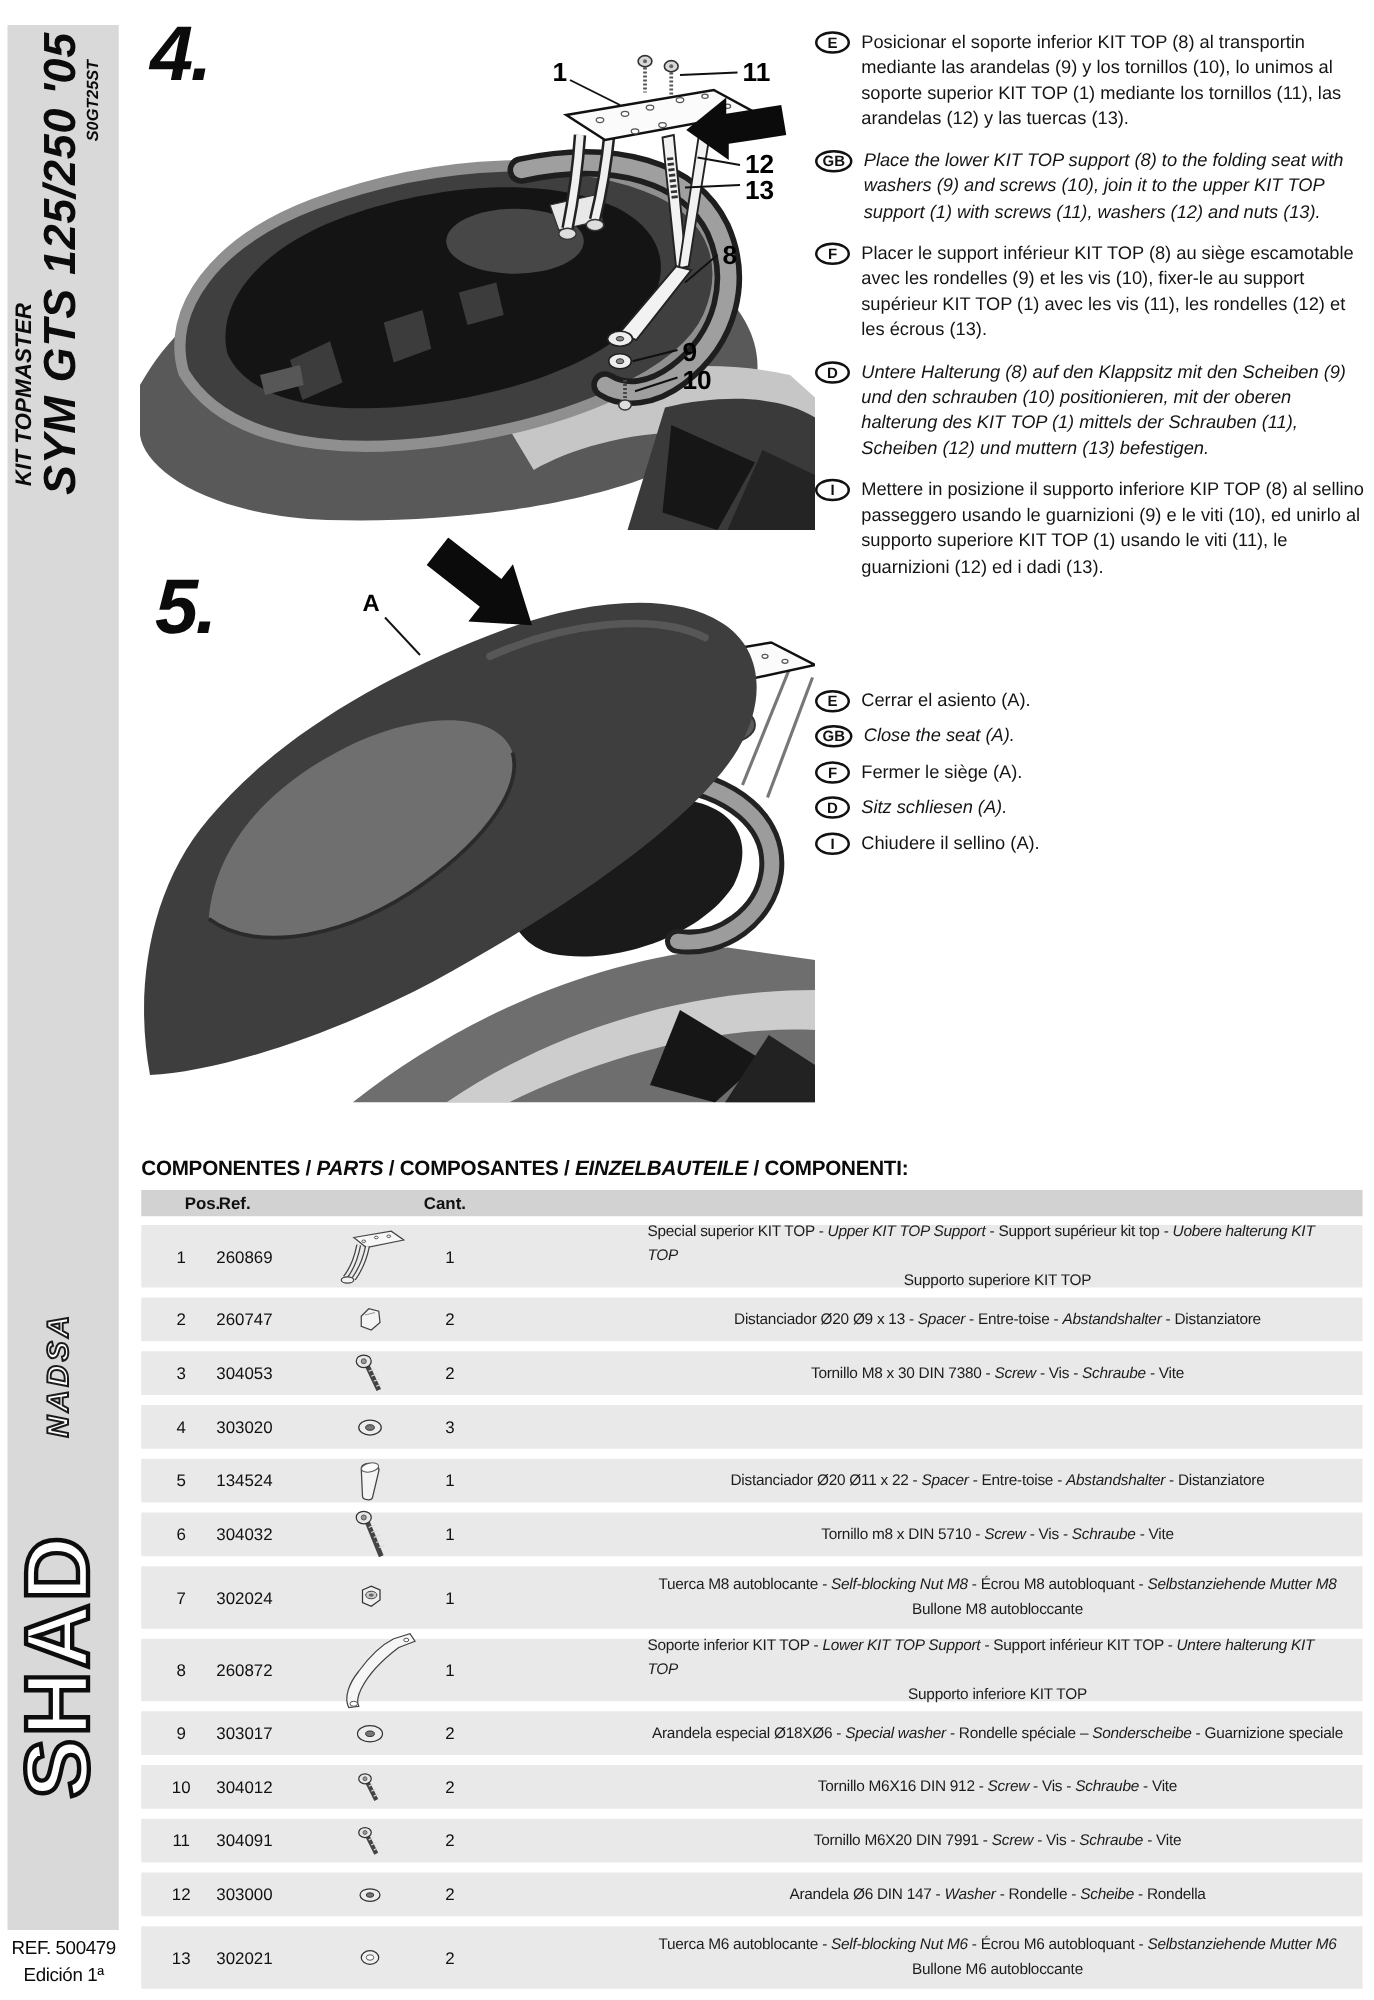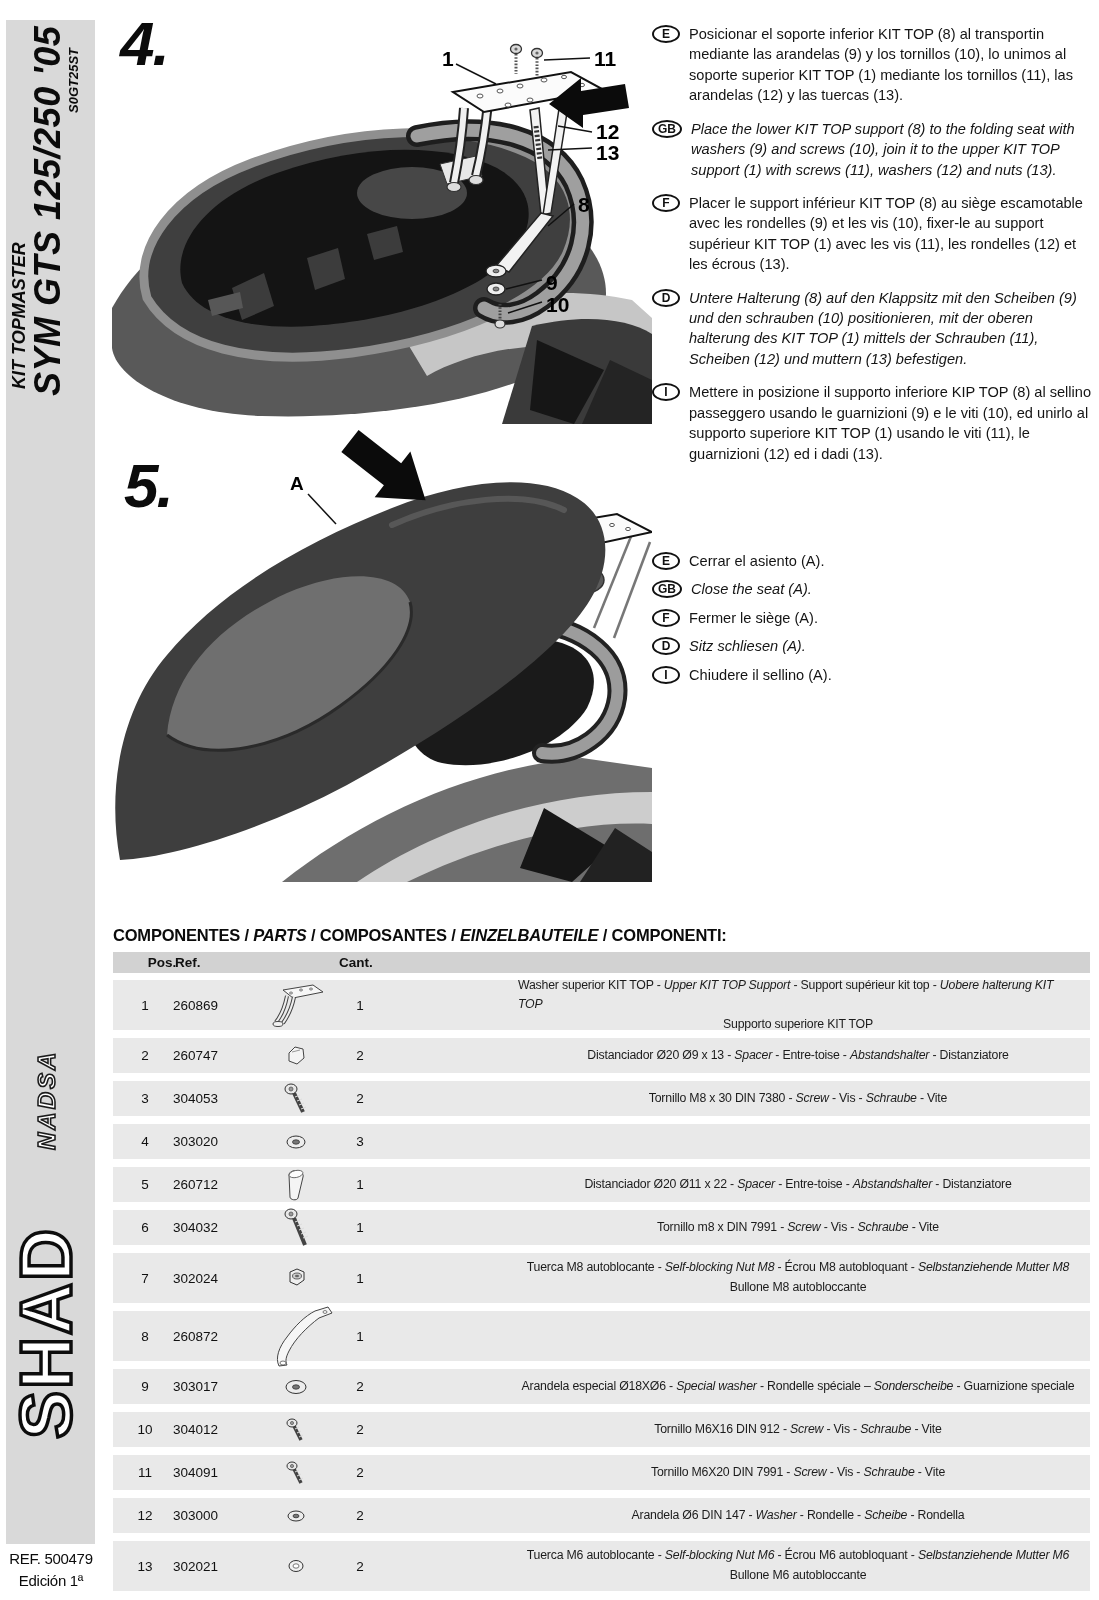--- a/index.html
+++ b/index.html
@@ -294,21 +294,21 @@
               <ellipse cx="44" cy="7" rx="1.5" ry="1" fill="#fff" stroke="#555" stroke-width="0.8"></ellipse>
               <path d="M20,14 C18,24 14,34 9,40" stroke="#444" stroke-width="4" fill="none"></path>
               <path d="M20,14 C18,24 14,34 9,40" stroke="#eee" stroke-width="2" fill="none"></path>
               <path d="M27,15 C25,25 21,34 16,41" stroke="#444" stroke-width="4" fill="none"></path>
               <path d="M27,15 C25,25 21,34 16,41" stroke="#eee" stroke-width="2" fill="none"></path>
               <ellipse cx="11" cy="42" rx="5" ry="2.5" fill="#f2f2f2" stroke="#444"></ellipse>
             </svg>
           </span>
     <span class="c-cant">1</span>
     <span class="c-desc">
-            <div><span>Washer superior KIT TOP - </span><span style="font-style: italic;">Upper KIT TOP Support</span><span> - Support supérieur kit top - </span><span style="font-style: italic;">Uobere halterung KIT TOP</span></div>
+            <div><span>Special superior KIT TOP - </span><span style="font-style: italic;">Upper KIT TOP Support</span><span> - Support supérieur kit top - </span><span style="font-style: italic;">Uobere halterung KIT TOP</span></div>
             <div><span>Supporto superiore KIT TOP</span></div>
           </span>
   </div>
 
   <div class="part-row">
     <span class="c-pos">2</span>
     <span class="c-ref">260747</span>
     <span class="c-icon">
             <svg width="26" height="26" viewBox="0 0 26 26">
               <polygon points="6,10 12,4 20,6 21,15 14,21 6,18" fill="#f4f4f4" stroke="#444"></polygon>
@@ -345,21 +345,21 @@
             <svg width="26" height="20" viewBox="0 0 26 20">
               <ellipse cx="13" cy="10" rx="9" ry="6" fill="#ededed" stroke="#333"></ellipse>
               <ellipse cx="13" cy="10" rx="3.5" ry="2.2" fill="#777" stroke="#333" stroke-width="0.8"></ellipse>
             </svg>
           </span>
     <span class="c-cant">3</span>
   </div>
 
   <div class="part-row">
     <span class="c-pos">5</span>
-    <span class="c-ref">260712</span>
+    <span class="c-ref">134524</span>
     <span class="c-icon">
             <svg width="26" height="36" viewBox="0 0 26 36">
               <path d="M6,8 C6,5 10,3 14,4 C18,5 21,7 20,10 L15,31 C14,34 7,33 7,30 Z" fill="#f4f4f4" stroke="#444"></path>
               <ellipse cx="13" cy="7" rx="7" ry="3.5" transform="rotate(-12 13 7)" fill="#fdfdfd" stroke="#555" stroke-width="0.8"></ellipse>
             </svg>
           </span>
     <span class="c-cant">1</span>
     <span class="c-desc">
             <div><span>Distanciador Ø20 Ø11 x 22 - </span><span style="font-style: italic;">Spacer</span><span> - Entre-toise - </span><span style="font-style: italic;">Abstandshalter</span><span> - Distanziatore</span></div>
           </span>
@@ -371,21 +371,21 @@
     <span class="c-icon">
             <svg width="30" height="46" viewBox="0 0 30 46">
               <path d="M13,13 L24,40" stroke="#444" stroke-width="4"></path>
               <path d="M14,17 l5,-2 M16,21 l5,-2 M18,25 l5,-2 M20,29 l5,-2 M22,33 l5,-2" stroke="#ddd" stroke-width="1"></path>
               <ellipse cx="10" cy="9" rx="6" ry="5" fill="#e8e8e8" stroke="#333"></ellipse>
               <circle cx="10" cy="9" r="2" fill="#999" stroke="#555" stroke-width="0.8"></circle>
             </svg>
           </span>
     <span class="c-cant">1</span>
     <span class="c-desc">
-            <div><span>Tornillo m8 x  DIN 7991 - </span><span style="font-style: italic;">Screw</span><span> - Vis - </span><span style="font-style: italic;">Schraube</span><span> - Vite</span></div>
+            <div><span>Tornillo m8 x  DIN 5710 - </span><span style="font-style: italic;">Screw</span><span> - Vis - </span><span style="font-style: italic;">Schraube</span><span> - Vite</span></div>
           </span>
   </div>
 
   <div class="part-row tall">
     <span class="c-pos">7</span>
     <span class="c-ref">302024</span>
     <span class="c-icon">
             <svg width="26" height="24" viewBox="0 0 26 24">
               <polygon points="7,6 14,3 21,6 21,14 14,19 7,16" fill="#efefef" stroke="#333"></polygon>
               <ellipse cx="14" cy="10" rx="4.5" ry="3" fill="#ccc" stroke="#444" stroke-width="0.8"></ellipse>
@@ -403,20 +403,24 @@
     <span class="c-pos">8</span>
     <span class="c-ref">260872</span>
     <span class="c-icon">
             <svg width="82" height="62" viewBox="0 0 82 62">
               <path d="M60,6 L73,2 L77,8 L64,13 C52,22 40,34 34,46 C31,52 30,56 32,60 L24,61 C20,53 24,42 32,32 C40,21 50,11 60,6 Z" fill="#f6f6f6" stroke="#444"></path>
               <ellipse cx="70" cy="7" rx="2" ry="1.4" fill="#fff" stroke="#555" stroke-width="0.8"></ellipse>
               <ellipse cx="28" cy="58" rx="3" ry="2" fill="#fff" stroke="#555" stroke-width="0.8"></ellipse>
             </svg>
           </span>
     <span class="c-cant">1</span>
+    <span class="c-desc">
+            <div><span>Soporte inferior KIT TOP - </span><span style="font-style: italic;">Lower KIT TOP Support</span><span> - Support inférieur KIT TOP - </span><span style="font-style: italic;">Untere halterung KIT TOP</span></div>
+            <div><span>Supporto inferiore KIT TOP</span></div>
+          </span>
   </div>
 
   <div class="part-row">
     <span class="c-pos">9</span>
     <span class="c-ref">303017</span>
     <span class="c-icon">
             <svg width="28" height="22" viewBox="0 0 28 22">
               <ellipse cx="14" cy="11" rx="10" ry="6.5" fill="#ededed" stroke="#333"></ellipse>
               <ellipse cx="14" cy="11" rx="3.5" ry="2.2" fill="#777" stroke="#333" stroke-width="0.8"></ellipse>
             </svg>

